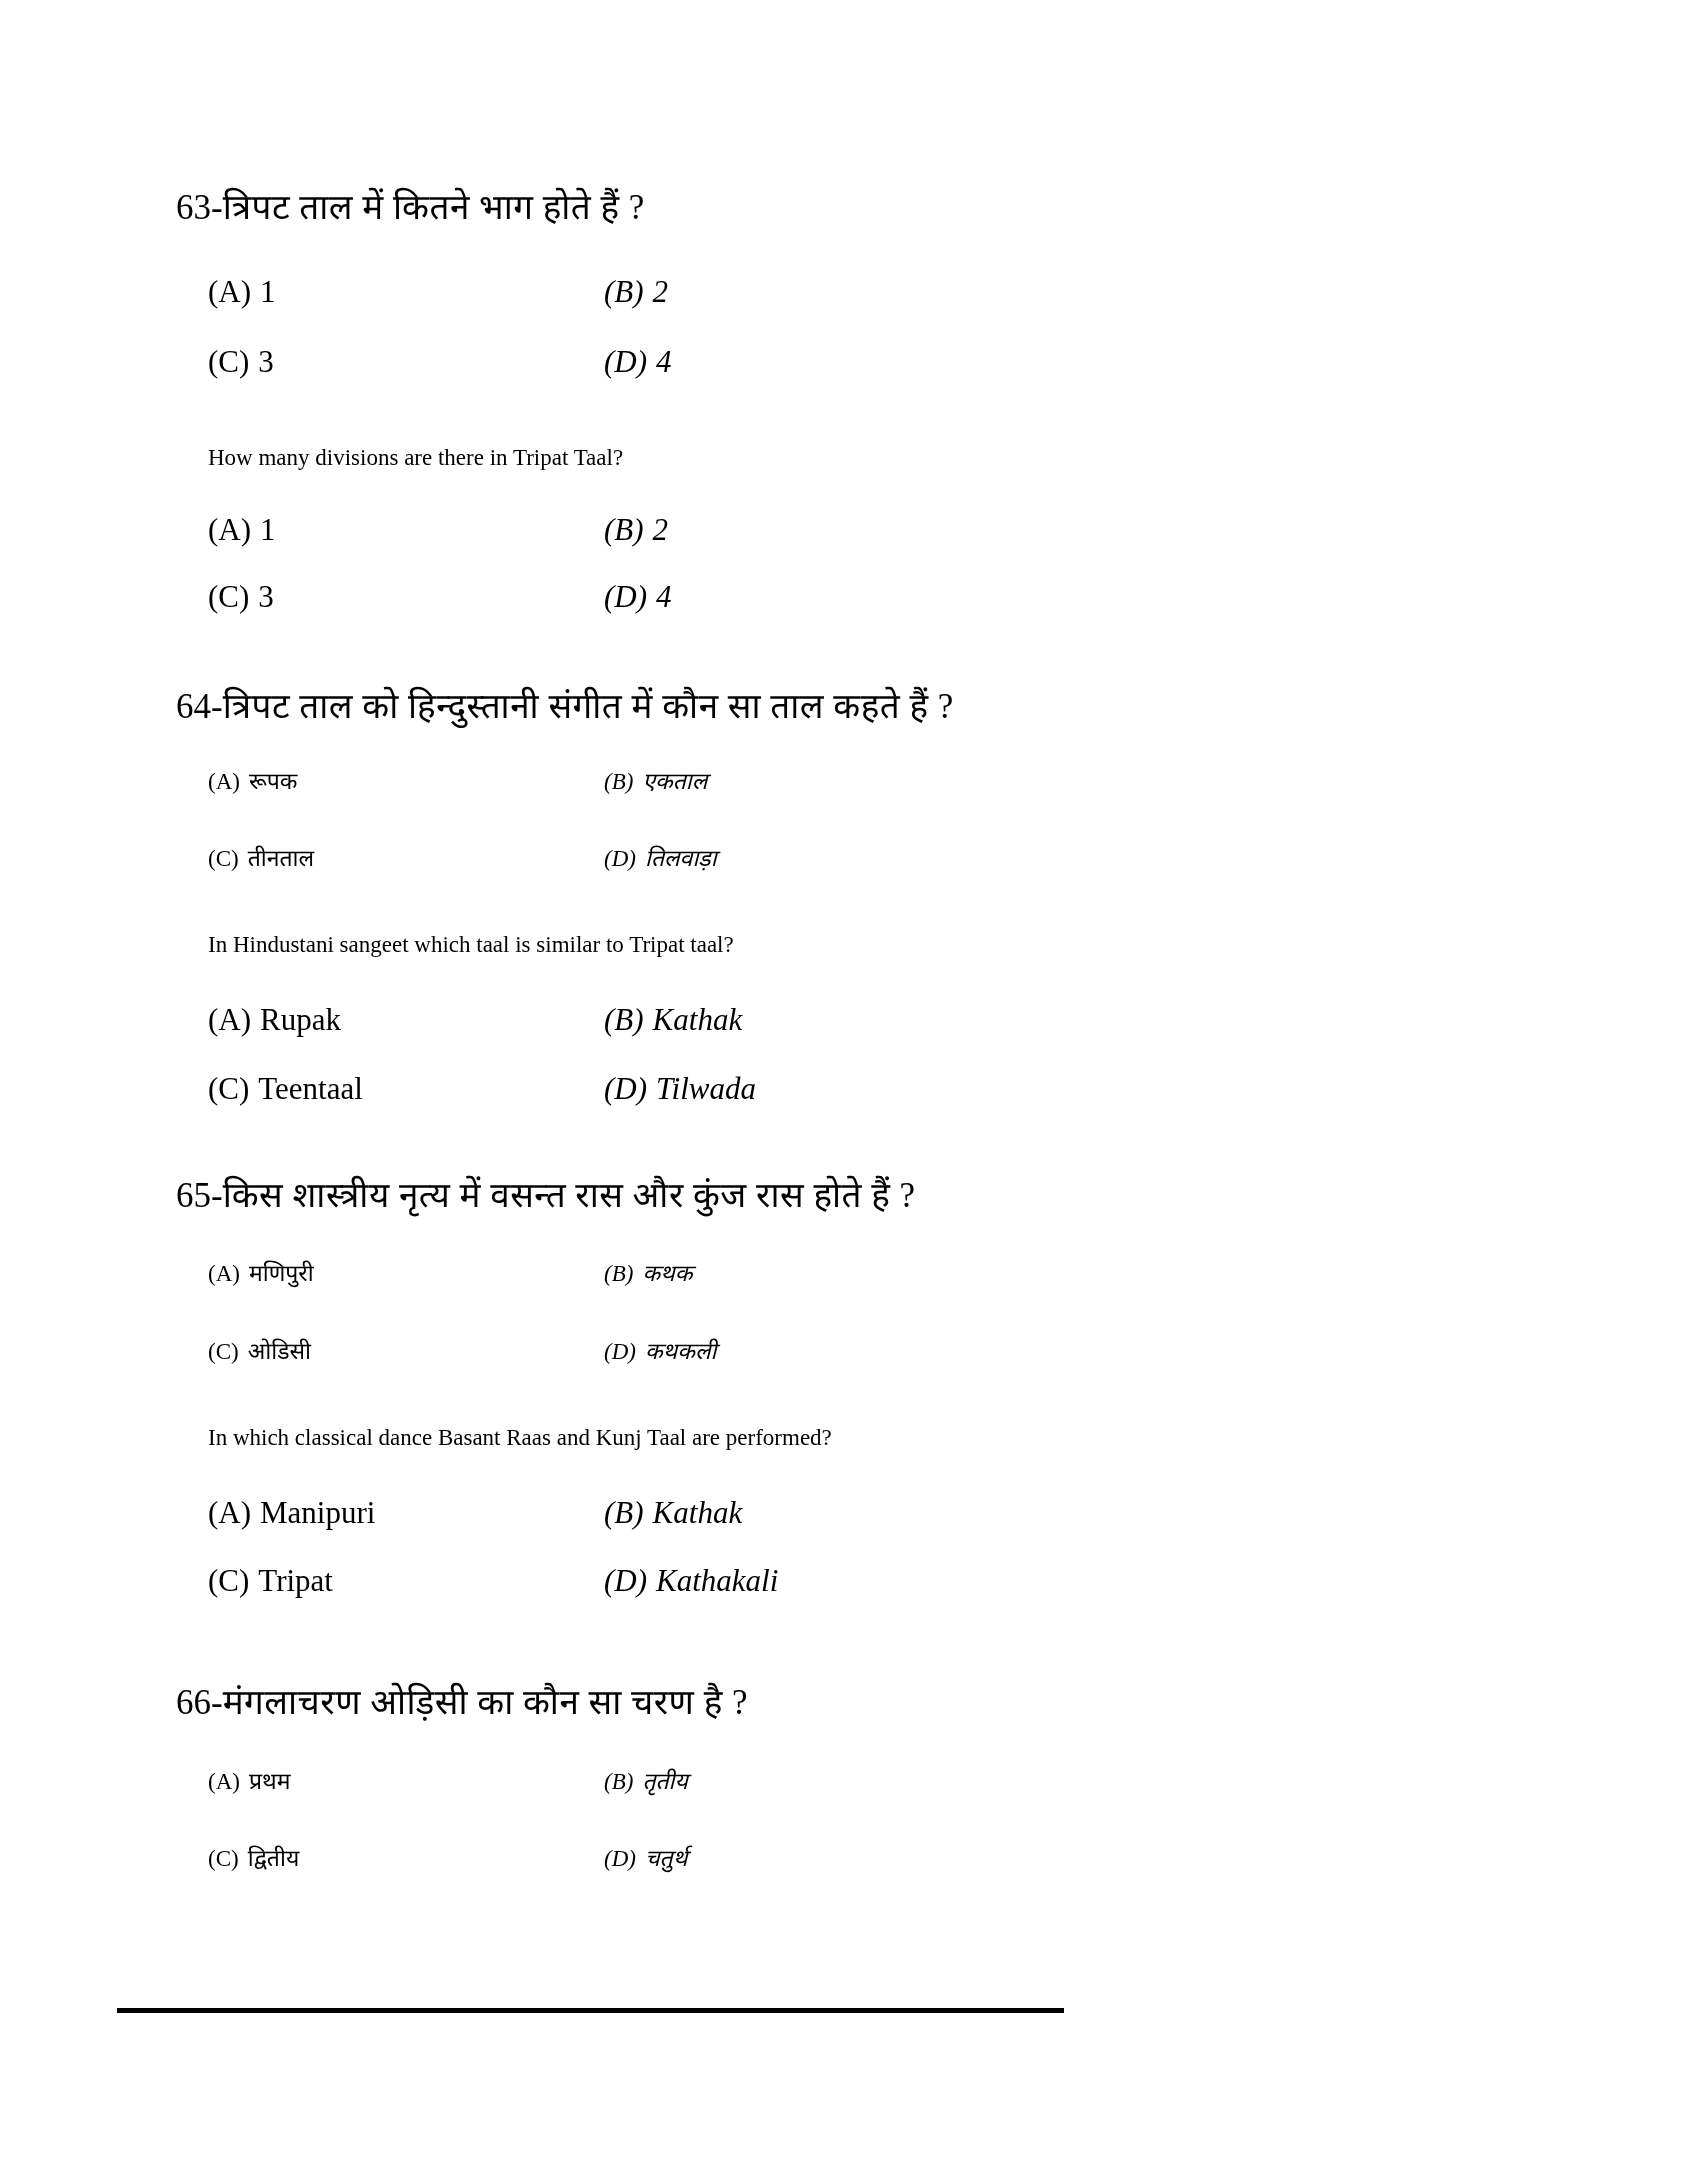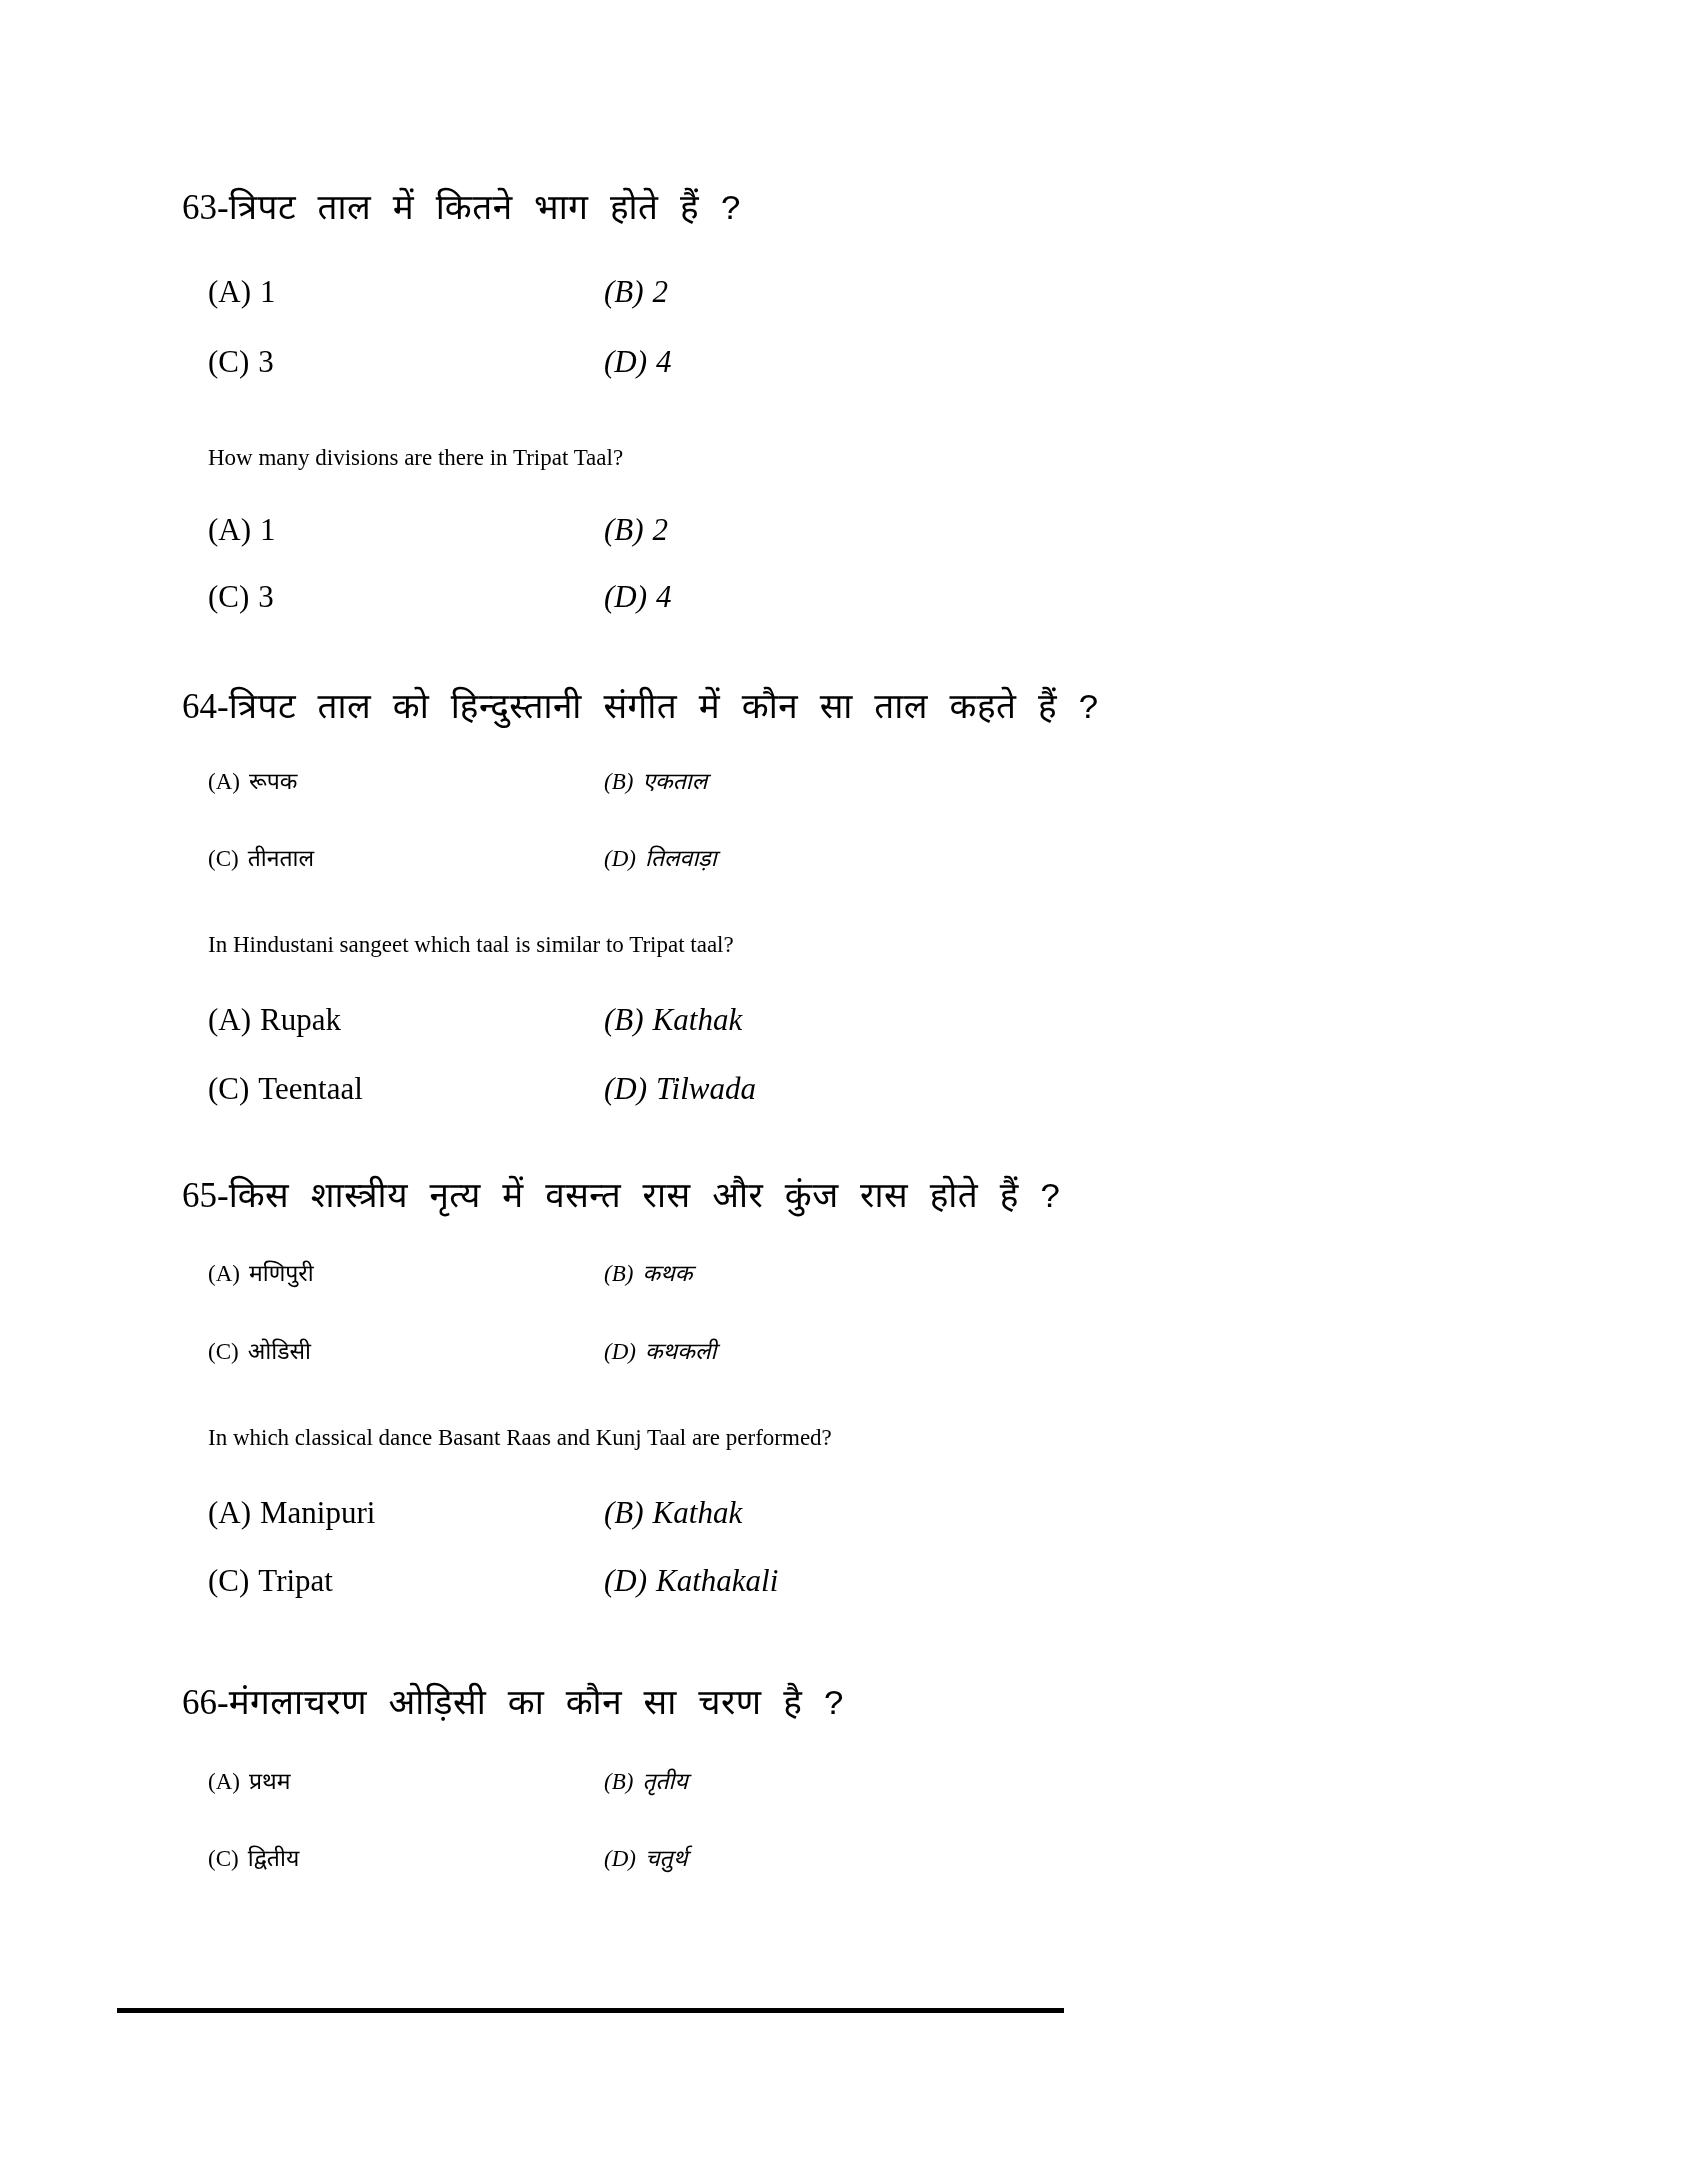--- a/index.html
+++ b/index.html
@@ -27,24 +27,23 @@
   .qline {
     position: absolute;
     left: 176px;
     width: 1287px;
     font-size: 35px;
     line-height: 1.25;
     white-space: nowrap;
   }
   .qline .qnum {
     font-family: "Liberation Serif", "DejaVu Serif", serif;
-    margin-left: 6px;
   }
   .qline .qtext-hi {
-    font-family: Liberation Mono, monospace;
+    font-family: Liberation Serif, serif;
     letter-spacing: 0.5px;
   }
 
   .eline {
     position: absolute;
     left: 208px;
     width: 1287px;
     font-size: 23px;
     line-height: 1.25;
     white-space: nowrap;

